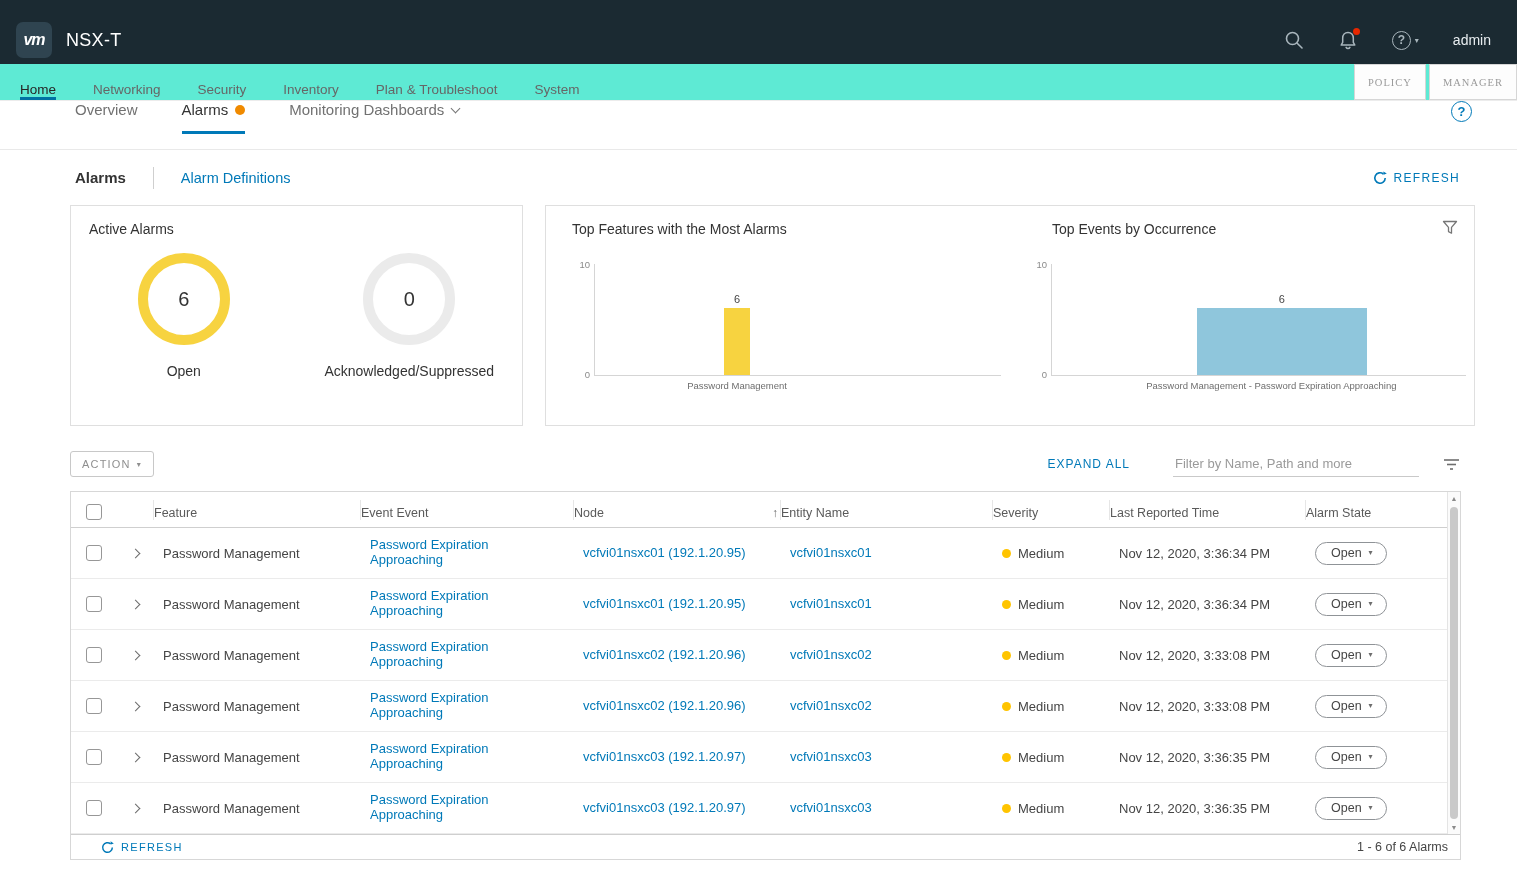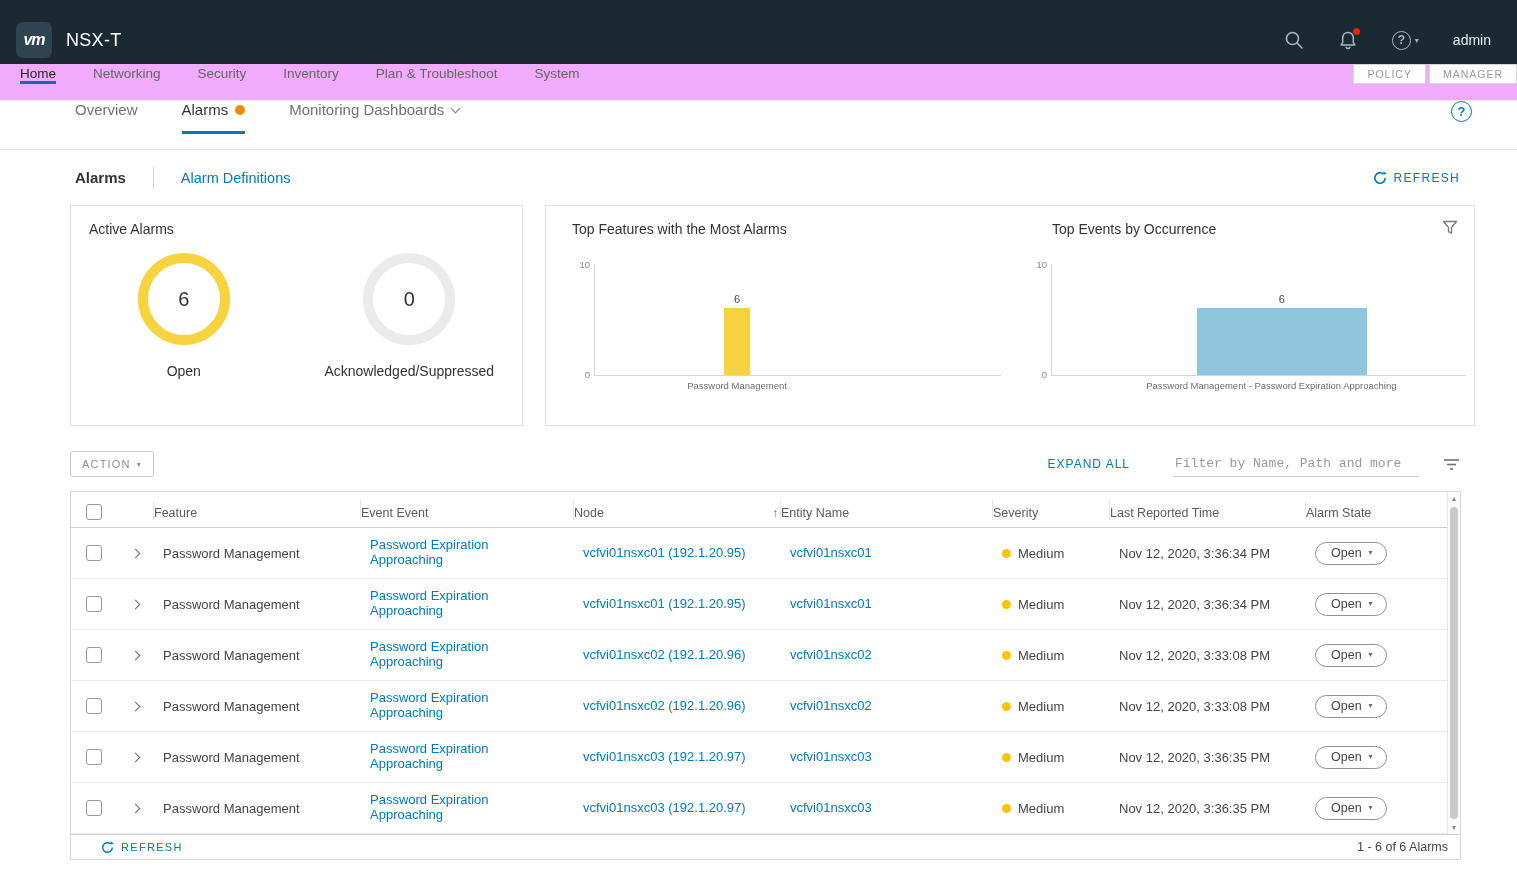--- a/index.html
+++ b/index.html
@@ -12,25 +12,25 @@
   .logo-box{width:36px;height:36px;background:#2f4450;border-radius:7px;display:flex;align-items:center;justify-content:center;color:#fff;font-weight:bold;font-style:italic;font-size:16px;letter-spacing:-1px}
   .product-title{color:#fff;font-size:18px;font-weight:300;margin-left:14px;letter-spacing:.3px}
   .topbar-right{margin-left:auto;display:flex;align-items:center;gap:34px}
   .tb-icon{position:relative;display:inline-flex;align-items:center;cursor:pointer}
   .bell-dot{position:absolute;top:-2px;right:-2px;width:7px;height:7px;border-radius:50%;background:#e62700}
   .help-circle{width:19px;height:19px;border:1.6px solid #a9b6bd;border-radius:50%;color:#a9b6bd;font-size:12px;font-weight:bold;display:inline-flex;align-items:center;justify-content:center}
   .tb-caret{color:#a9b6bd;font-size:8px;margin-left:4px}
   .user-menu{color:#e8edf0;font-size:14px;cursor:pointer}
 
   
-  .mainnav{height:37px;display:flex;align-items:flex-start;padding-left:20px;border-bottom:1px solid #ececec;background:#f0abfc}
+  .mainnav{height:37px;display:flex;align-items:flex-end;padding-left:20px;border-bottom:1px solid #ececec;background:#5eead4}
   .nav-item{display:flex;align-items:center;font-size:13.5px;color:#666;margin-right:37px;border-bottom:3px solid transparent;padding-top:2px;cursor:pointer;white-space:nowrap}
   .nav-item.active{color:#262626;border-bottom-color:#0072a3}
   .mode-toggle{margin-left:auto;display:flex;align-items:center;gap:3px;padding-right:0}
-  .mode-btn{height:20px;padding:0 13px;border:1px solid #d6d6d6;background:#fdfdfd;color:#9a9a9a;font-size:10.5px;letter-spacing:1px;font-family:Liberation Sans, sans-serif;cursor:pointer}
+  .mode-btn{height:36px;padding:0 13px;border:1px solid #d6d6d6;background:#fdfdfd;color:#9a9a9a;font-size:10.5px;letter-spacing:1px;font-family:Liberation Serif, serif;cursor:pointer}
 
   
   .subtabs{height:49px;display:flex;align-items:flex-start;padding:0 45px 0 75px;border-bottom:1px solid #e9e9e9;position:relative}
   .subtab{font-size:15px;color:#717171;margin-right:44px;padding-bottom:13px;border-bottom:3px solid transparent;margin-bottom:-1px;cursor:pointer;display:flex;align-items:center;white-space:nowrap}
   .subtab.active{color:#333;border-bottom-color:#0079b8}
   .badge-dot{width:10px;height:10px;border-radius:50%;background:#f08a00;display:inline-block;margin-left:7px}
   .chev-down{width:7px;height:7px;border-right:1.6px solid #767676;border-bottom:1.6px solid #767676;transform:rotate(45deg);display:inline-block;margin:-3px 0 0 8px}
   .page-help{margin-left:auto;margin-bottom:10px;width:21px;height:21px;border:1.8px solid #0079b8;border-radius:50%;color:#0079b8;font-size:13px;font-weight:bold;display:flex;align-items:center;justify-content:center;cursor:pointer}
 
   
@@ -67,21 +67,21 @@
   .bar{width:100%}
   .bar-val{font-size:11px;color:#454545;margin-bottom:3px}
   .cat{position:absolute;top:calc(100% + 5px);font-size:9.5px;color:#6e6e6e;text-align:center;transform:translateX(-50%);white-space:nowrap}
   .cat1{left:35%}
   .cat2{left:53%}
 
   
   .toolbar{display:flex;align-items:center;padding:24px 57px 0 70px;height:52px}
   .action-btn{border:1px solid #c8c8c8;border-radius:3px;background:#fff;color:#8f8f8f;font-size:11px;letter-spacing:1.2px;padding:6px 11px;font-family:inherit;display:flex;align-items:center;gap:6px;cursor:default}
   .expand-all{margin-left:auto;color:#0079b8;font-size:12px;letter-spacing:1px;cursor:pointer;white-space:nowrap}
-  .filter-input{margin-left:43px;width:246px;border:none;border-bottom:1px solid #c9c9c9;font-size:13px;padding:5px 2px;color:#454545;outline:none;font-family:Liberation Mono, monospace}
+  .filter-input{margin-left:43px;width:246px;border:none;border-bottom:1px solid #c9c9c9;font-size:13px;padding:5px 2px;color:#454545;outline:none;font-family:Liberation Sans, sans-serif}
   .filter-input::placeholder{color:#9a9a9a}
   .filter-lines{margin-left:24px;cursor:pointer;display:inline-flex}
 
   
   .table-wrap{margin:13px 0 0 70px;width:1391px;border:1px solid #d7d7d7;position:relative;background:#fff}
   .thead{display:flex;height:36px;align-items:center;border-bottom:1px solid #cfcfcf;font-size:12.5px;color:#5a5a5a;width:1376px}
   .hcell{padding:0 0;display:flex;align-items:flex-end;height:20px;border-left:1px solid #e6e6e6;cursor:pointer}
   .hcell:first-child,.hcell.no-sep{border-left:none}
   .sort-arrow{margin-left:auto;color:#6d6d6d;font-size:12px;padding-right:2px}
 

